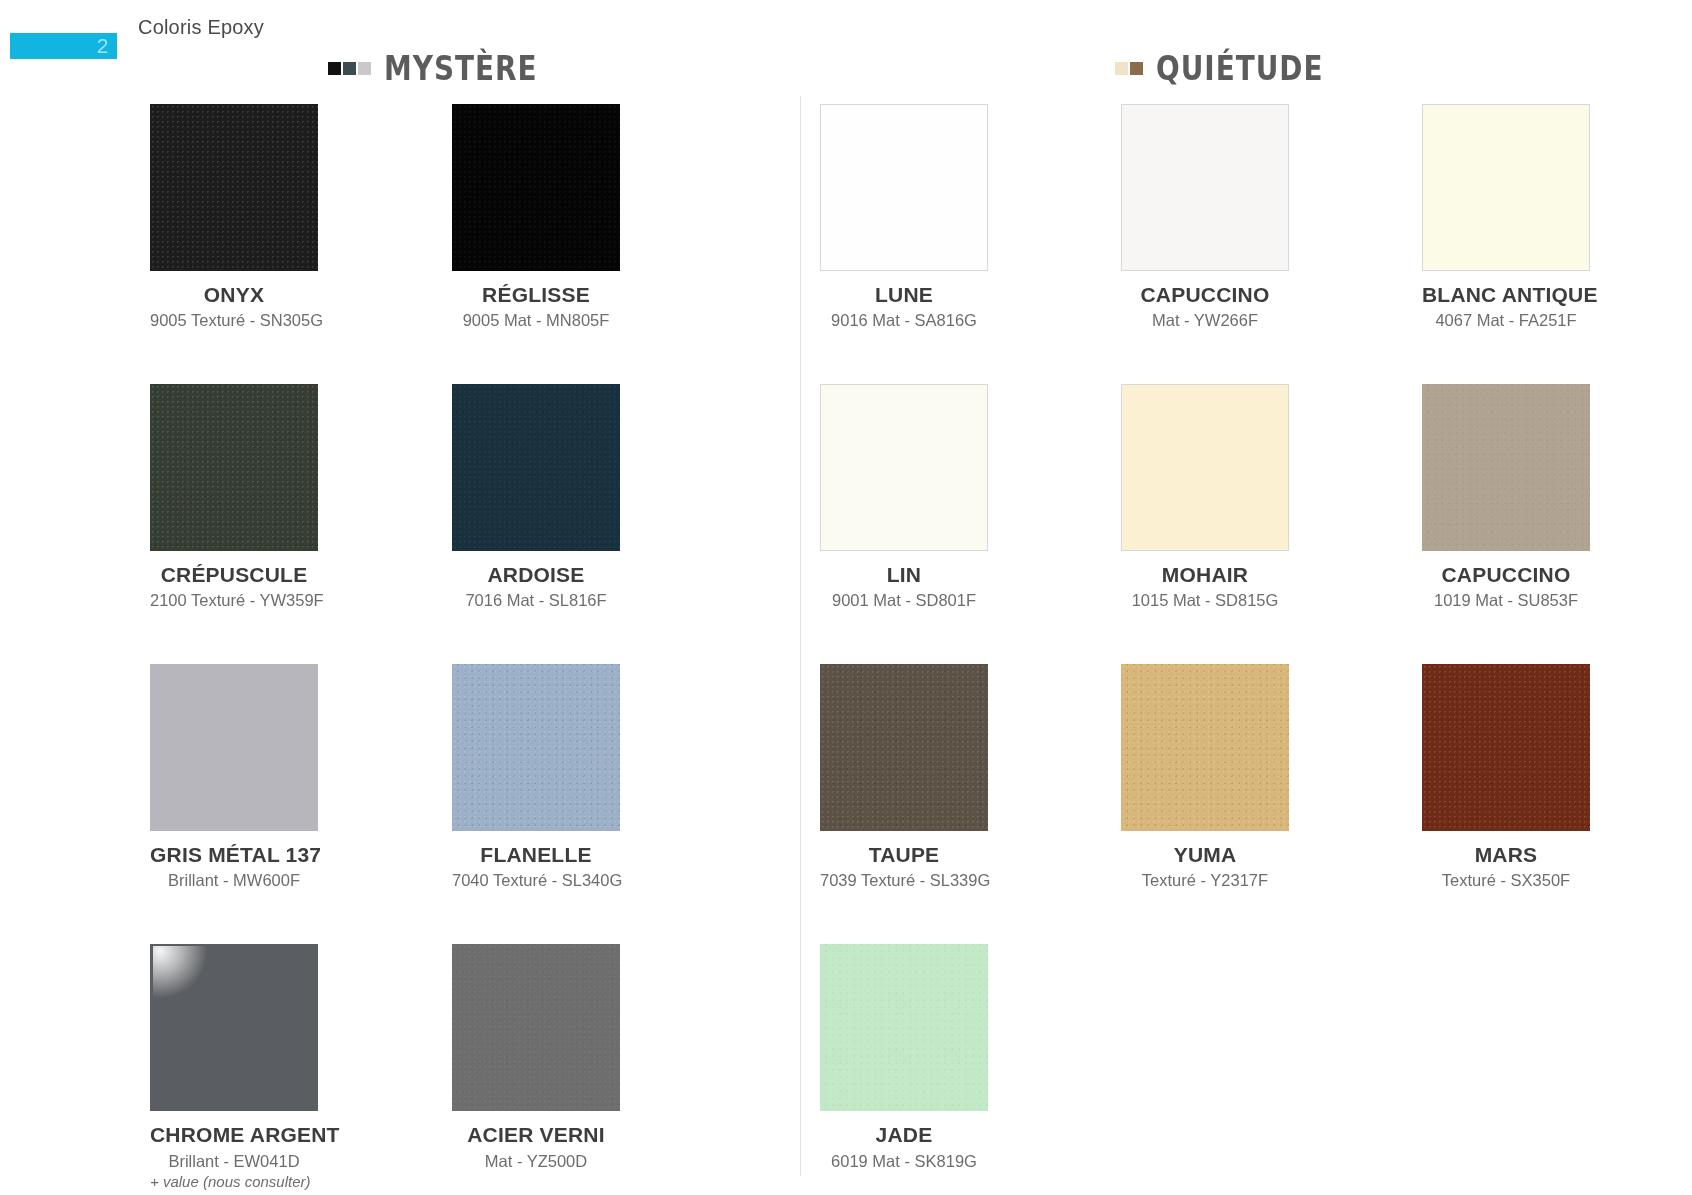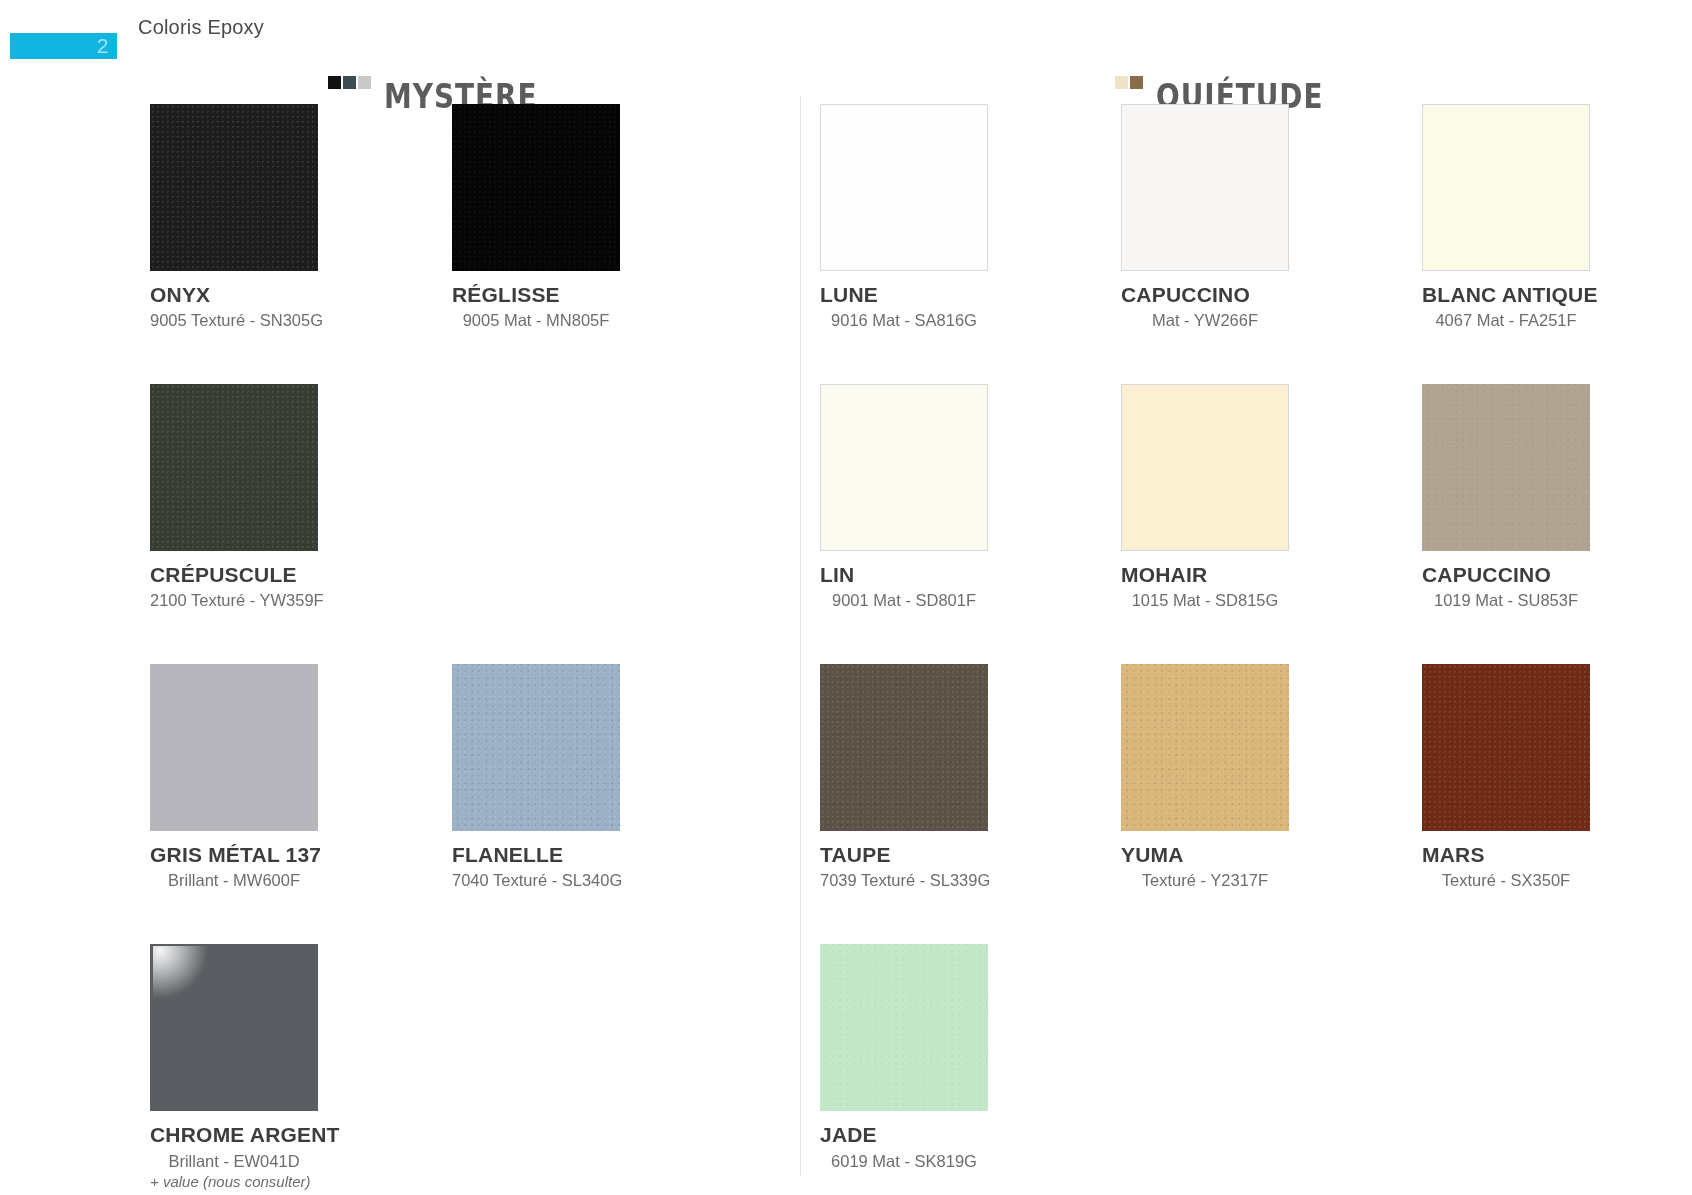--- a/index.html
+++ b/index.html
@@ -43,24 +43,23 @@
     font-size: 20px;
     color: #4a4a4a;
     font-weight: 400;
     letter-spacing: 0.2px;
     white-space: nowrap;
   }
 
   .family-head {
     position: absolute;
     display: flex;
-    align-items: flex-start;
+    align-items: center;
     gap: 13px;
     top: 48px;
-    margin-top: 28px;
   }
   .family-head.mystere { left: 328px; }
   .family-head.quietude { left: 1115px; }
 
   .family-chips {
     display: flex;
     align-items: center;
     gap: 2px;
   }
   .chip {
@@ -141,21 +140,21 @@
     background-image:
       radial-gradient(rgba(255,255,255,.22) 1px, transparent 1px),
       radial-gradient(rgba(0,0,0,.20) 1px, transparent 1px);
     background-size: 5px 5px, 7px 7px;
     background-position: 0 0, 3px 4px;
   }
   .swatch .grain.soft { opacity: .22; }
 
   .cell-name {
     margin-top: 13px;
-    text-align: left;
+    text-align: center;
     font-size: 21px;
     font-weight: bold;
     color: #3d3d3d;
     letter-spacing: 0.2px;
     line-height: 1.05;
     white-space: nowrap;
   }
   .cell-ref {
     margin-top: 4px;
     text-align: center;
@@ -218,20 +217,27 @@
         </div>
       </div>
       <div class="row">
         <div class="swatch-cell">
           <div class="swatch" style="background: rgb(54, 61, 51);">
             <div class="grain"></div>
           </div>
           <div class="cell-name">CRÉPUSCULE</div>
           <div class="cell-ref">2100 Texturé - YW359F</div>
         </div>
+        <div class="swatch-cell">
+          <div class="swatch" style="background: rgb(25, 48, 61);">
+            <div class="grain soft"></div>
+          </div>
+          <div class="cell-name">ARDOISE</div>
+          <div class="cell-ref">7016 Mat - SL816F</div>
+        </div>
       </div>
       <div class="row">
         <div class="swatch-cell">
           <div class="swatch" style="background: rgb(183, 182, 189);"></div>
           <div class="cell-name">GRIS MÉTAL 137</div>
           <div class="cell-ref">Brillant - MW600F</div>
         </div>
         <div class="swatch-cell">
           <div class="swatch" style="background: rgb(156, 176, 200);">
             <div class="grain"></div>
@@ -242,20 +248,27 @@
       </div>
       <div class="row">
         <div class="swatch-cell">
           <div class="swatch" style="background: rgb(90, 93, 97);">
             <div class="gloss"></div>
           </div>
           <div class="cell-name">CHROME ARGENT</div>
           <div class="cell-ref">Brillant - EW041D</div>
           <div class="cell-note">+ value (nous consulter)</div>
         </div>
+        <div class="swatch-cell">
+          <div class="swatch" style="background: rgb(110, 110, 110);">
+            <div class="grain soft"></div>
+          </div>
+          <div class="cell-name">ACIER VERNI</div>
+          <div class="cell-ref">Mat - YZ500D</div>
+        </div>
       </div>
     </div>
   <div class="group quietude">
       <div class="row">
         <div class="swatch-cell">
           <div class="swatch bordered" style="background: rgb(254, 254, 254);"></div>
           <div class="cell-name">LUNE</div>
           <div class="cell-ref">9016 Mat - SA816G</div>
         </div>
         <div class="swatch-cell">

